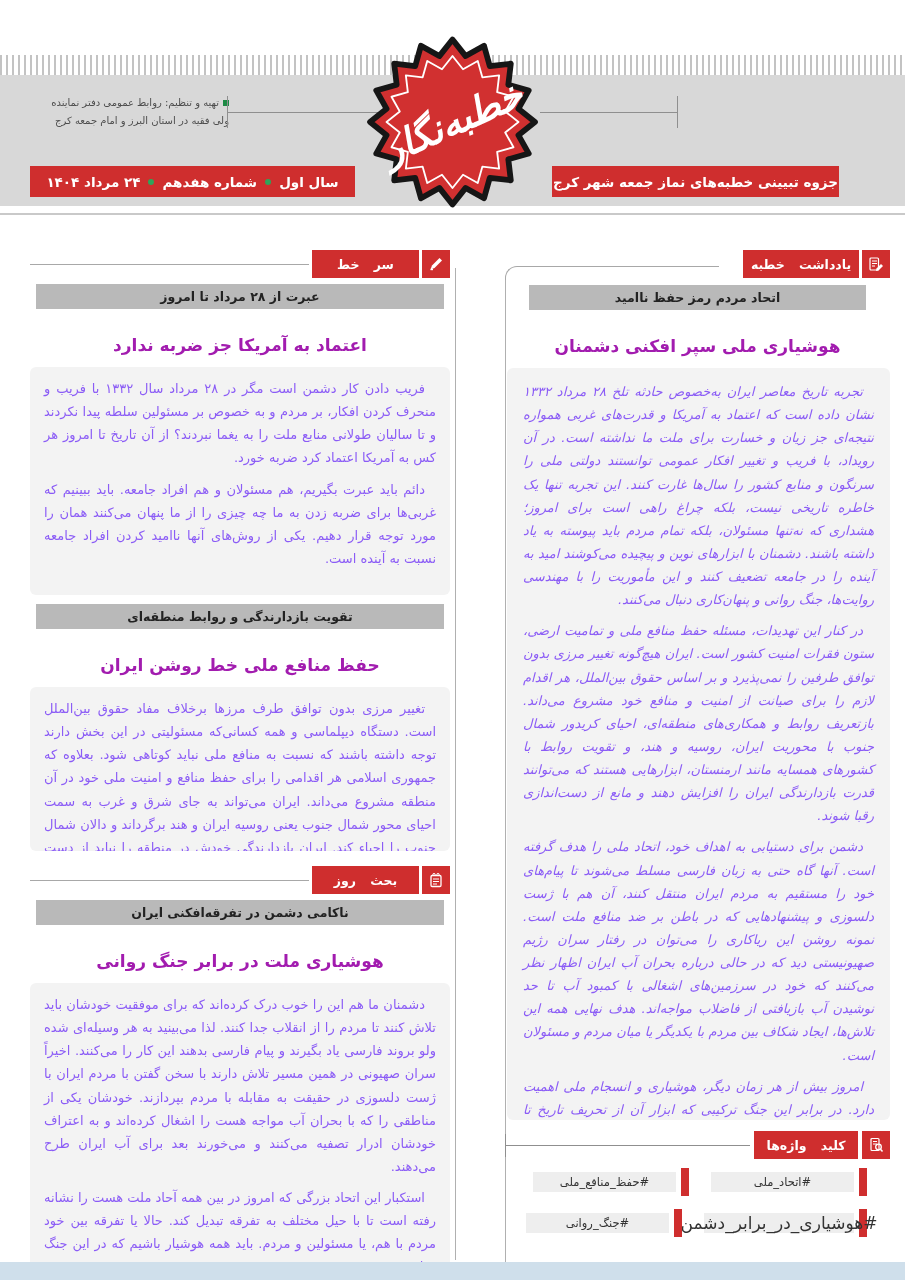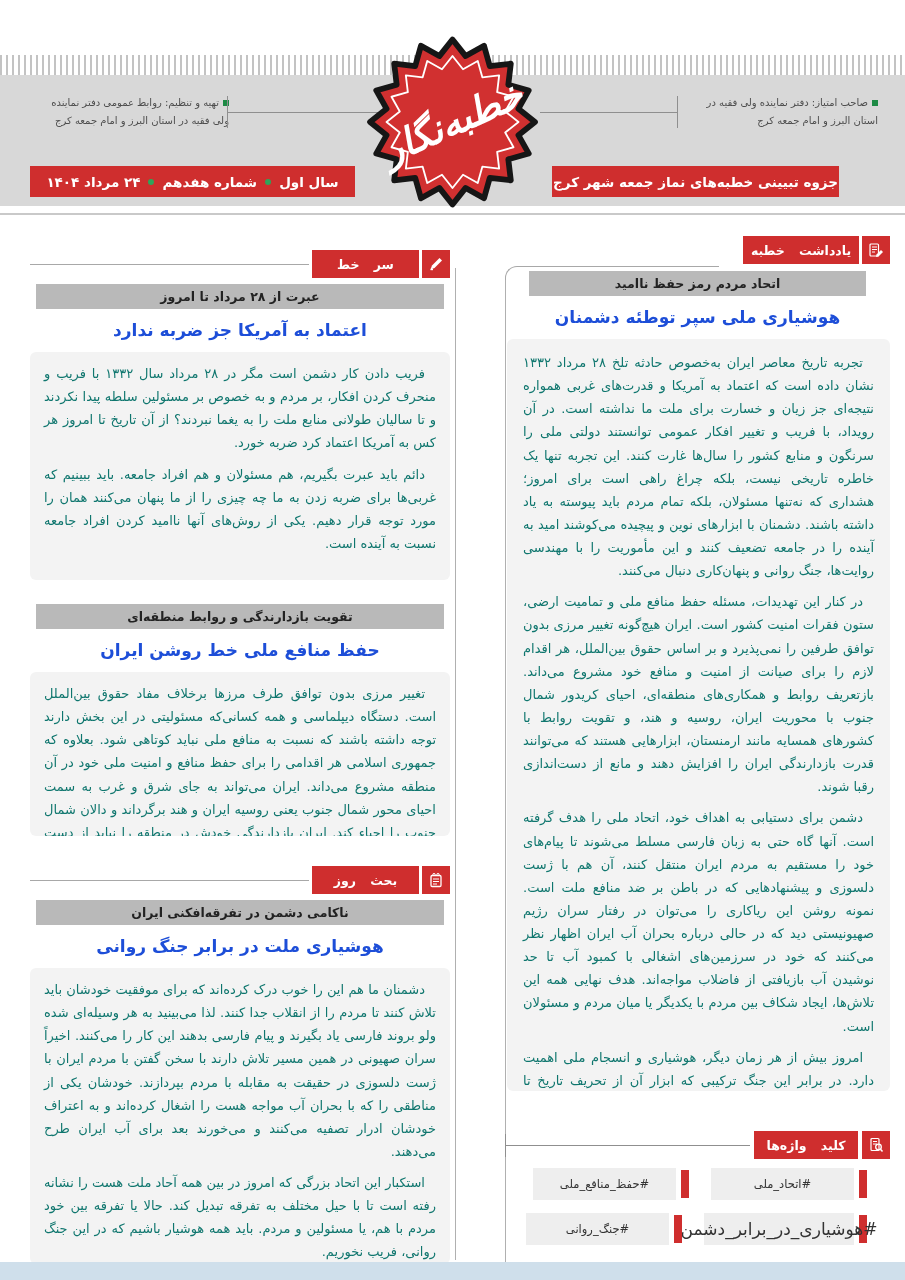--- a/index.html
+++ b/index.html
@@ -66,68 +66,65 @@
   }
   .tab-line { flex:1; height:1px; background:#a8a8a8; }
 
   
   .section { position:absolute; left:30px; width:420px; }
   .sub-bar {
     margin:6px 6px 0 6px; height:25px; background:#b9b9b9; color:#222222;
     font-size:12.5px; font-weight:bold; display:flex; align-items:center; justify-content:center;
   }
   .g-head {
-    margin-top:11px; text-align:center; color:#1d4ed8; font-size:17px; font-weight:bold;
+    margin-top:26px; text-align:center; color:#a21caf; font-size:17px; font-weight:bold;
   }
   .body-block {
     margin-top:12px; background:#f3f3f3; border-radius:6px; padding:10px 14px;
-    color:#0f766e; font-size:13px; line-height:1.78; text-align:justify;
+    color:#8b5cf6; font-size:13px; line-height:1.78; text-align:justify;
   }
   .body-block p { text-indent:11px; }
   .body-block p + p { margin-top:8px; }
 
   
-  .rcol { position:absolute; left:505px; top:236px; width:385px; }
+  .rcol { position:absolute; left:505px; top:250px; width:385px; }
   .rcol .tab-bar { width:116px; }
   .rcol .sub-bar { margin:7px 24px 0 24px; }
-  .rc-body { margin:12px 0 0 2px; height:752px; overflow:hidden; padding:12px 16px; }
+  .rc-body { margin:12px 0 0 2px; height:752px; overflow:hidden; padding:12px 16px;font-style:italic; }
 
   .lcol-tabbar { width:107px; }
 
   
   .kw-row { position:absolute; left:505px; top:1131px; width:385px; display:flex; align-items:center; gap:4px; }
   .kw-bar { width:104px; }
   .kw-line { flex:1; height:1px; background:#8f8f8f; position:relative; }
   .kw-line::after { content:""; position:absolute; left:0; top:-11px; width:1px; height:23px; background:#8f8f8f; }
   .kw-grid {
     position:absolute; left:505px; top:1168px; width:362px;
     display:flex; flex-wrap:wrap; gap:13px 22px; justify-content:flex-start;
   }
   .kw-item { display:flex; align-items:center; gap:5px; }
   .kw-tick { width:8px; height:28px; background:#cf2e2e; }
   .kw-pill {
-    width:143px; height:32px; background:#eeeeee; color:#333333; font-size:11.5px;
+    width:143px; height:20px; background:#eeeeee; color:#333333; font-size:11.5px;
     display:flex; align-items:center; justify-content:center;
   }
   .kw-item.wide .kw-pill { width:150px; font-size:17px; }
 
   .footer-strip { position:absolute; left:0; bottom:0; width:905px; height:18px; background:#cfdfeb; }
 </style>
 </head>
 <body>
 
 <div class="page">
 
   <div class="comb"></div>
   <div class="band"></div>
   <div class="band-rule"></div>
 
-  <div class="note note-right">
-    <span class="bullet"></span><span>صاحب امتیاز: دفتر نماینده ولی فقیه در استان البرز و امام جمعه کرج</span>
-  </div>
   <div class="note note-left">
     <span class="bullet"></span><span>تهیه و تنظیم: روابط عمومی دفتر نماینده ولی فقیه در استان البرز و امام جمعه کرج</span>
   </div>
   <div class="bracket-h bh-right"></div>
   <div class="bracket-v bv-right"></div>
   <div class="bracket-h bh-left"></div>
   <div class="bracket-v bv-left"></div>
 
   <div class="banner banner-right">جزوه تبیینی خطبه‌های نماز جمعه شهر کرج</div>
   <div class="banner banner-left">
@@ -157,21 +154,21 @@
           <rect x="2" y="2" width="8.5" height="12" rx="1" fill="none" stroke="#fff" stroke-width="1.2"></rect>
           <line x1="4" y1="5" x2="9" y2="5" stroke="#fff" stroke-width="1"></line>
           <line x1="4" y1="7.5" x2="9" y2="7.5" stroke="#fff" stroke-width="1"></line>
           <line x1="4" y1="10" x2="7" y2="10" stroke="#fff" stroke-width="1"></line>
           <path d="M8.5 12.5 L13 8 L15 10 L10.5 14.5 L8 15 Z" fill="#fff"></path>
         </svg>
       </div>
       <div class="tab-bar">یادداشت خطبه</div>
     </div>
     <div class="sub-bar">اتحاد مردم رمز حفظ ناامید</div>
-    <div class="g-head">هوشیاری ملی سپر توطئه دشمنان</div>
+    <div class="g-head">هوشیاری ملی سپر افکنی دشمنان</div>
     <div class="body-block rc-body">
       <p>تجربه تاریخ معاصر ایران به‌خصوص حادثه تلخ ۲۸ مرداد ۱۳۳۲ نشان داده است که اعتماد به آمریکا و قدرت‌های غربی همواره نتیجه‌ای جز زیان و خسارت برای ملت ما نداشته است. در آن رویداد، با فریب و تغییر افکار عمومی توانستند دولتی ملی را سرنگون و منابع کشور را سال‌ها غارت کنند. این تجربه تنها یک خاطره تاریخی نیست، بلکه چراغ راهی است برای امروز؛ هشداری که نه‌تنها مسئولان، بلکه تمام مردم باید پیوسته به یاد داشته باشند. دشمنان با ابزارهای نوین و پیچیده می‌کوشند امید به آینده را در جامعه تضعیف کنند و این مأموریت را با مهندسی روایت‌ها، جنگ روانی و پنهان‌کاری دنبال می‌کنند.</p>
       <p>در کنار این تهدیدات، مسئله حفظ منافع ملی و تمامیت ارضی، ستون فقرات امنیت کشور است. ایران هیچ‌گونه تغییر مرزی بدون توافق طرفین را نمی‌پذیرد و بر اساس حقوق بین‌الملل، هر اقدام لازم را برای صیانت از امنیت و منافع خود مشروع می‌داند. بازتعریف روابط و همکاری‌های منطقه‌ای، احیای کریدور شمال جنوب با محوریت ایران، روسیه و هند، و تقویت روابط با کشورهای همسایه مانند ارمنستان، ابزارهایی هستند که می‌توانند قدرت بازدارندگی ایران را افزایش دهند و مانع از دست‌اندازی رقبا شوند.</p>
       <p>دشمن برای دستیابی به اهداف خود، اتحاد ملی را هدف گرفته است. آنها گاه حتی به زبان فارسی مسلط می‌شوند تا پیام‌های خود را مستقیم به مردم ایران منتقل کنند، آن هم با ژست دلسوزی و پیشنهادهایی که در باطن بر ضد منافع ملت است. نمونه روشن این ریاکاری را می‌توان در رفتار سران رژیم صهیونیستی دید که در حالی درباره بحران آب ایران اظهار نظر می‌کنند که خود در سرزمین‌های اشغالی با کمبود آب تا حد نوشیدن آب بازیافتی از فاضلاب مواجه‌اند. هدف نهایی همه این تلاش‌ها، ایجاد شکاف بین مردم با یکدیگر یا میان مردم و مسئولان است.</p>
       <p>امروز بیش از هر زمان دیگر، هوشیاری و انسجام ملی اهمیت دارد. در برابر این جنگ ترکیبی که ابزار آن از تحریف تاریخ تا مداخله آشکار در مسائل ملی متغیر است باید هم به تجربه گذشته تکیه کرد و هم با تحرک دیپلماتیک، هوشمندی رسانه‌ای و تقویت همبستگی اجتماعی، راه را بر هرگونه سوءاستفاده دشمن بست.</p>
     </div>
   </div>
 
   <div class="kw-row">
     <div class="icon-sq">

